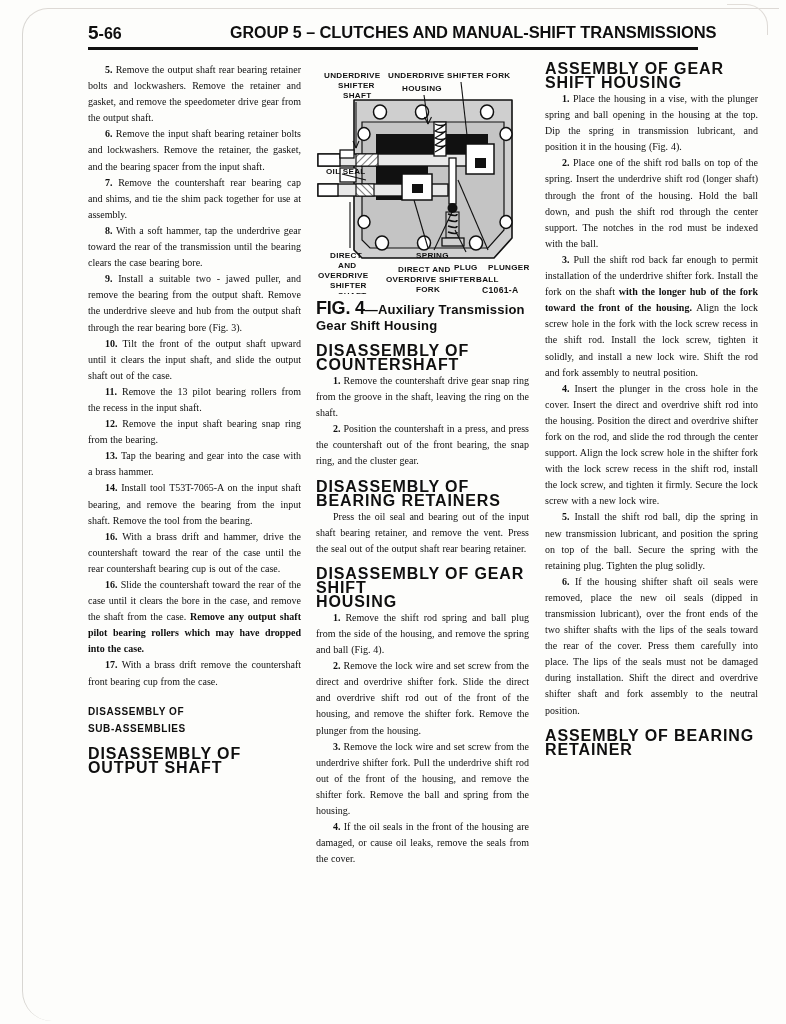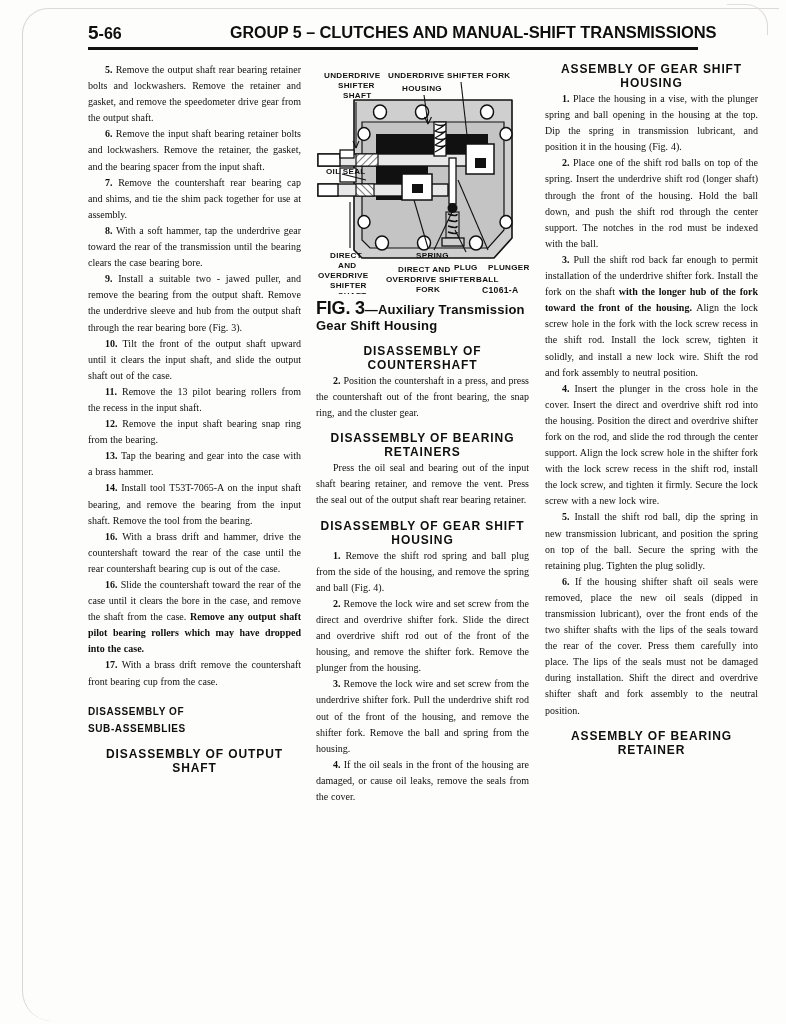--- a/index.html
+++ b/index.html
@@ -75,24 +75,23 @@
   h3.sec{
     margin:13px 0 2px 0;
     font-family:"Liberation Sans",sans-serif;
     font-weight:bold;font-size:10px;
     letter-spacing:0.6px;line-height:17px;
     text-transform:uppercase;
   }
   h4.sub{
     margin:10px 0 1px 0;
     font-family:"Liberation Sans",sans-serif;
-    font-weight:bold;font-size:12px;
+    font-weight:bold;font-size:16px;
     letter-spacing:0.9px;line-height:14px;
     text-transform:uppercase;
-    text-align:center;
   }
   h4.sub.first{margin-top:0;}
 
   
   .figure{position:relative;width:213px;height:232px;margin:0 0 4px 0;}
   .figcap{
     margin:6px 0 0 0;
     font-family:"Liberation Sans",sans-serif;
     font-weight:bold;
     font-size:13px;line-height:16px;letter-spacing:0.2px;
@@ -259,23 +258,24 @@
             <text class="lbl" x="138" y="208">PLUG</text>
             <text class="lbl" x="160" y="220">BALL</text>
             <text class="lbl" x="172" y="208">PLUNGER</text>
 
             <text class="lbl" x="10" y="112">OIL  SEAL</text>
             <text class="lbl big" x="166" y="231">C1061-A</text>
           </g>
         </svg>
       </div>
 
-      <p class="figcap"><span class="figno">FIG. 3</span><span>—</span><span>Auxiliary Transmission Gear Shift Housing</span></p>
+      <p class="figcap"><span class="figno">FIG. 4</span><span>—</span><span>Auxiliary Transmission Gear Shift Housing</span></p>
 
       <h4 class="sub">DISASSEMBLY OF COUNTERSHAFT</h4>
+      <p class="body"><span class="num">1.</span><span> Remove the countershaft drive gear snap ring from the groove in the shaft, leaving the ring on the shaft.</span></p>
       <p class="body"><span class="num">2.</span><span> Position the countershaft in a press, and press the countershaft out of the front bearing, the snap ring, and the cluster gear.</span></p>
 
       <h4 class="sub">DISASSEMBLY OF BEARING RETAINERS</h4>
       <p class="body">Press the oil seal and bearing out of the input shaft bearing retainer, and remove the vent. Press the seal out of the output shaft rear bearing retainer.</p>
 
       <h4 class="sub"><span>DISASSEMBLY OF GEAR SHIFT</span><br><span>HOUSING</span></h4>
       <p class="body"><span class="num">1.</span><span> Remove the shift rod spring and ball plug from the side of the housing, and remove the spring and ball (Fig. 4).</span></p>
       <p class="body"><span class="num">2.</span><span> Remove the lock wire and set screw from the direct and overdrive shifter fork. Slide the direct and overdrive shift rod out of the front of the housing, and remove the shifter fork. Remove the plunger from the housing.</span></p>
       <p class="body"><span class="num">3.</span><span> Remove the lock wire and set screw from the underdrive shifter fork. Pull the underdrive shift rod out of the front of the housing, and remove the shifter fork. Remove the ball and spring from the housing.</span></p>
       <p class="body"><span class="num">4.</span><span> If the oil seals in the front of the housing are damaged, or cause oil leaks, remove the seals from the cover.</span></p>

